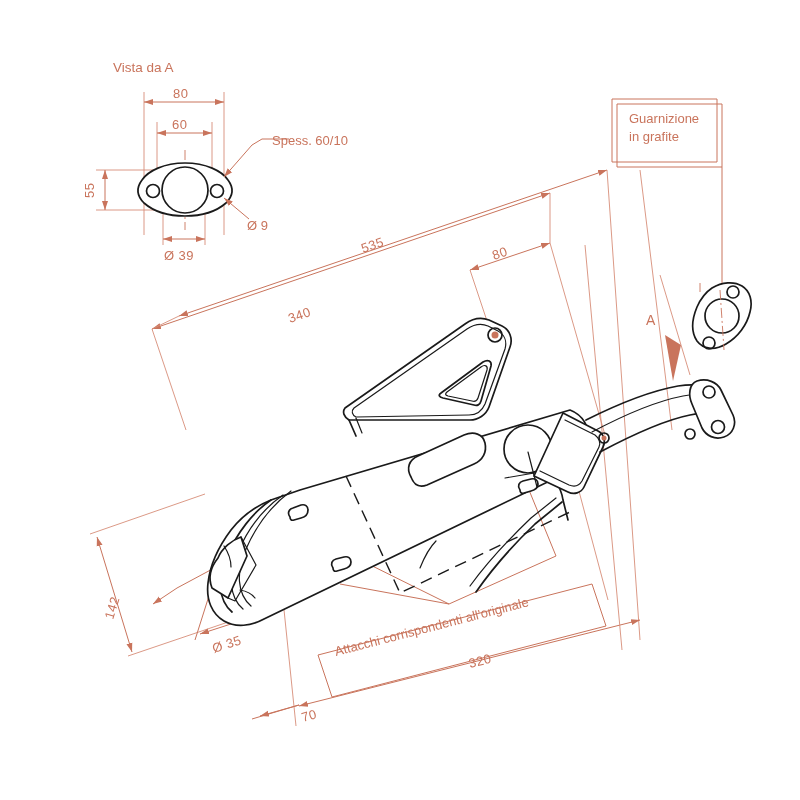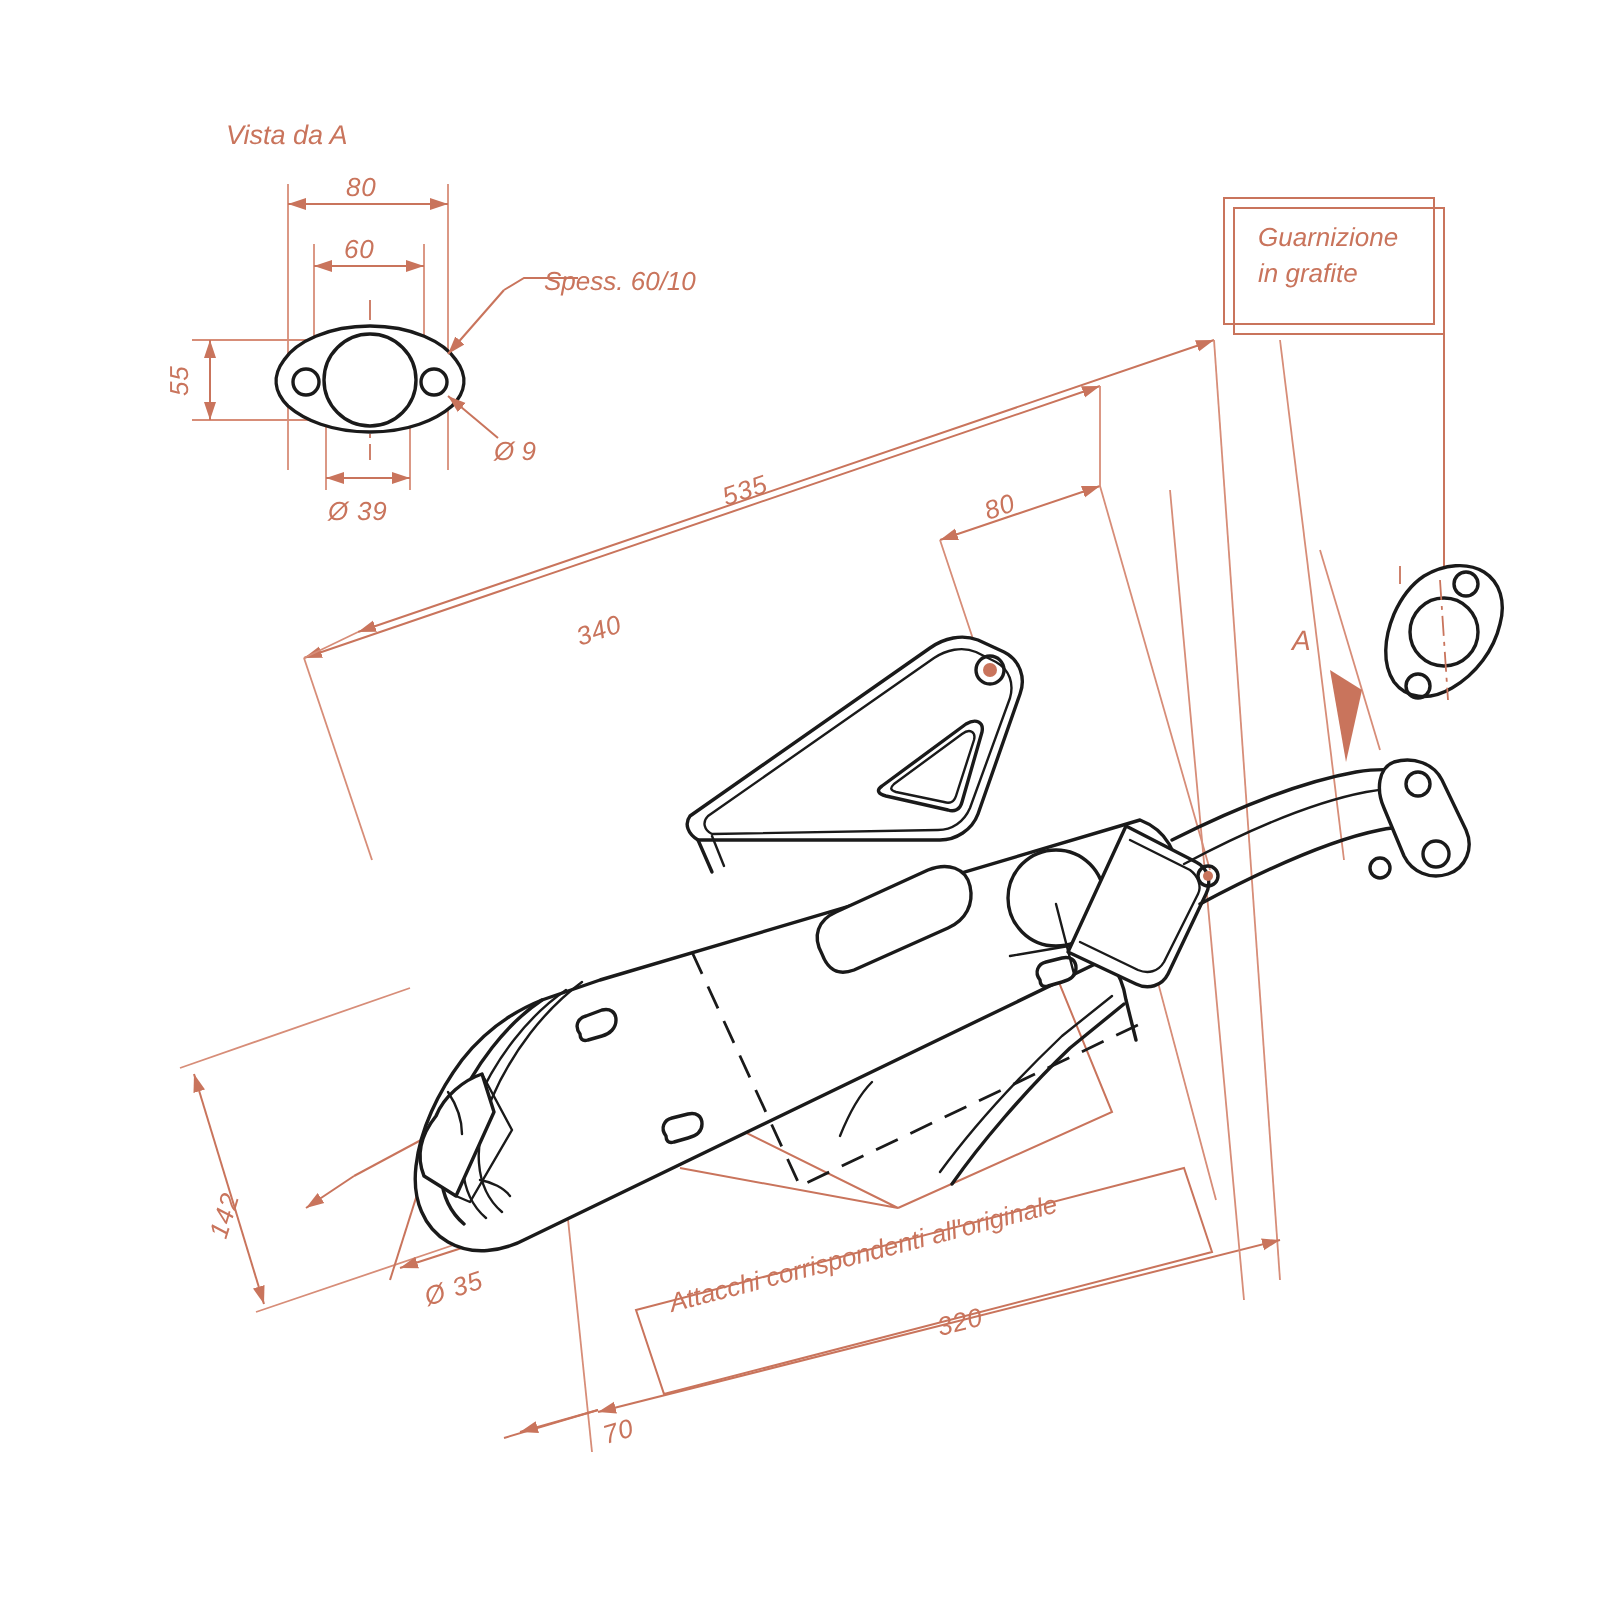--- a/index.html
+++ b/index.html
@@ -11,21 +11,20 @@
     width: 800px;
     height: 800px;
     font-family: "Liberation Sans", sans-serif;
     overflow: hidden;
   }
   #drawing-root {
     position: relative;
     width: 800px;
     height: 800px;
     background: #ffffff;
-    font-style: italic;
   }
   svg.sheet {
     display: block;
     width: 800px;
     height: 800px;
   }
   .dim-line {
     stroke: #c9745c;
     stroke-width: 1;
     fill: none;

